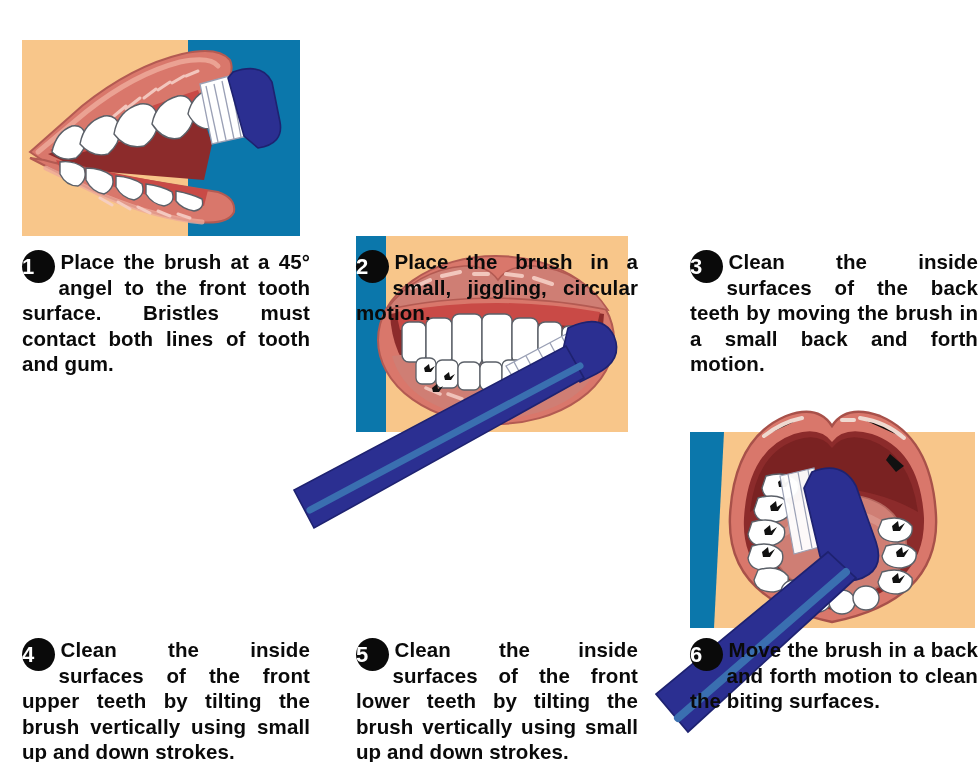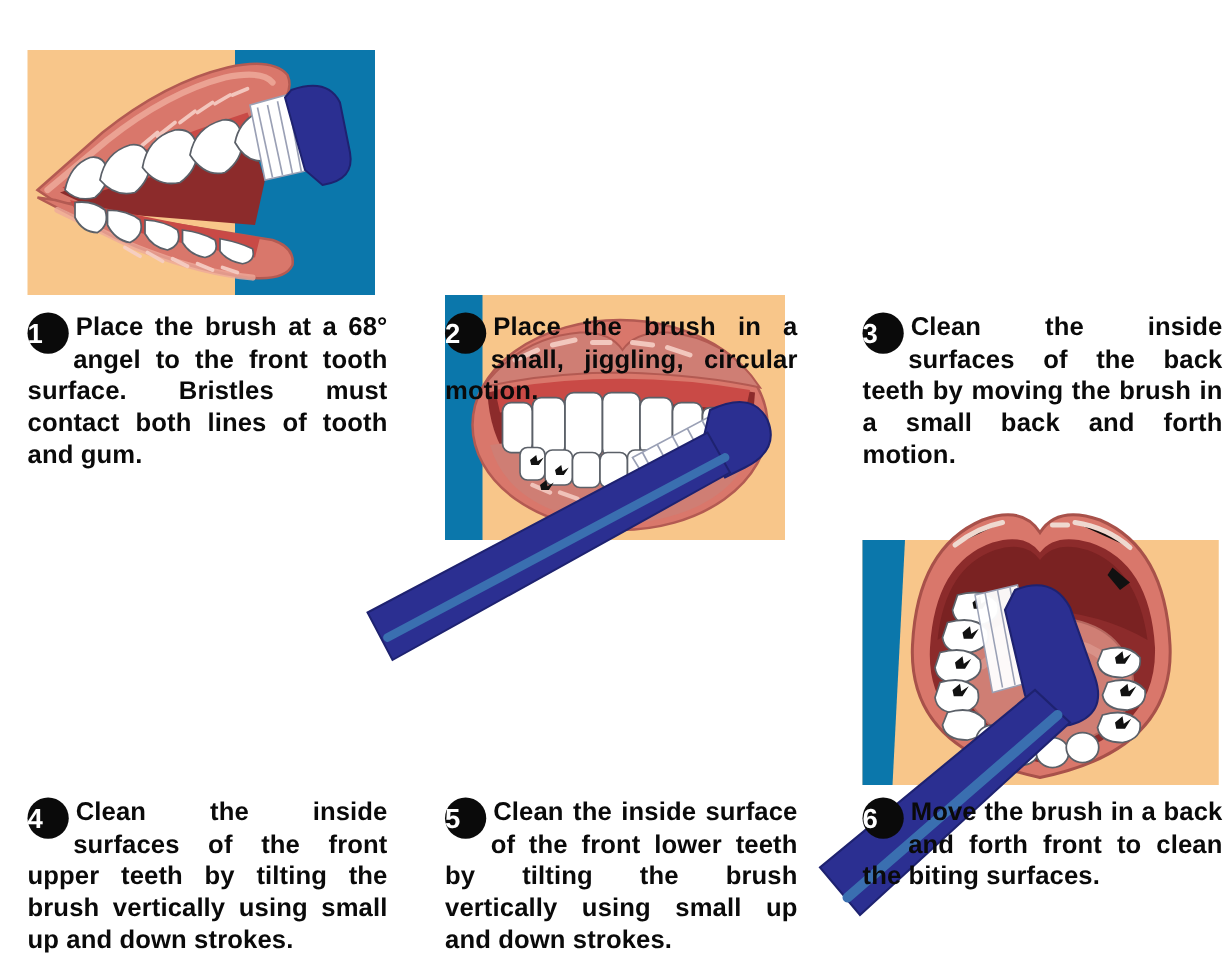--- a/index.html
+++ b/index.html
@@ -115,21 +115,21 @@
           <path d="M208 38 L219 97"></path>
         </g>
       </g>
 
       <path d="M211 32 Q240 22 250 42 L258 82 Q262 104 236 108 L222 96 L206 38 Z" fill="#2b2f91" stroke="#1e2270" stroke-width="1.6"></path>
     </svg>
   </div>
 
   <div class="caption cap-c1 cap-top">
     <p class="cap-text">
-      <span class="badge">1</span><span>Place the brush at a 68° angel to the front tooth surface. Bristles must contact both lines of tooth and gum.</span>
+      <span class="badge">1</span><span>Place the brush at a 45° angel to the front tooth surface. Bristles must contact both lines of tooth and gum.</span>
     </p>
   </div>
 
   <div class="step figure" style="left:356px;top:40px;width:272px;height:196px;">
     <svg width="272" height="196" viewBox="0 0 272 196">
       <g>
         <rect x="0" y="0" width="272" height="196" fill="#f8c68a"></rect>
         <rect x="0" y="0" width="30" height="196" fill="#0b77ab"></rect>
       </g>
 
@@ -275,23 +275,23 @@
   </div>
 
   <div class="caption cap-c1 cap-bot">
     <p class="cap-text">
       <span class="badge">4</span><span>Clean the inside surfaces of the front upper teeth by tilting the brush vertically using small up and down strokes.</span>
     </p>
   </div>
 
   <div class="caption cap-c2 cap-bot">
     <p class="cap-text">
-      <span class="badge">5</span><span>Clean the inside surface of the front lower teeth by tilting the brush vertically using small up and down strokes.</span>
+      <span class="badge">5</span><span>Clean the inside surfaces of the front lower teeth by tilting the brush vertically using small up and down strokes.</span>
     </p>
   </div>
 
   <div class="caption cap-c3 cap-bot">
     <p class="cap-text">
-      <span class="badge">6</span><span>Move the brush in a back and forth front to clean the biting surfaces.</span>
+      <span class="badge">6</span><span>Move the brush in a back and forth motion to clean the biting surfaces.</span>
     </p>
   </div>
 
 </div>
 
 </body></html>

